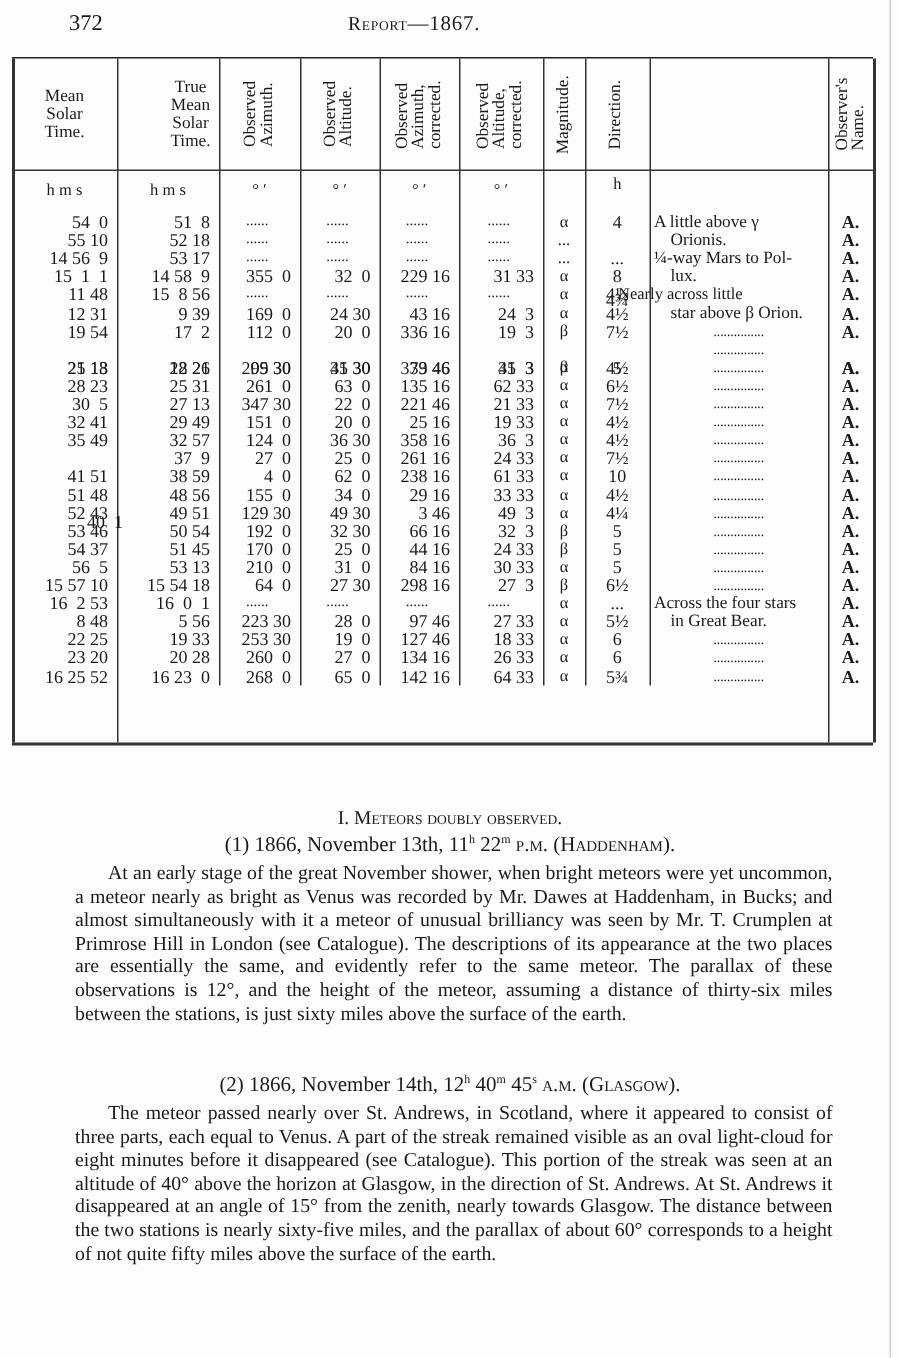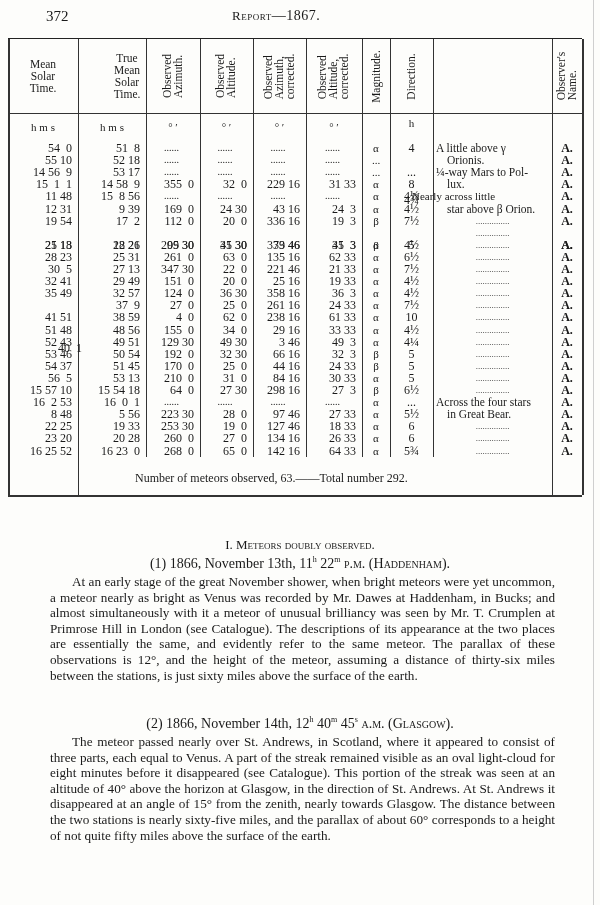--- a/index.html
+++ b/index.html
@@ -399,21 +399,20 @@
     <div class="note" style="left: 425px; top: 296.6px; width: 119px; text-align: center; font-size: 9px;">...............</div>
     <div class="note" style="left: 425px; top: 308.7px; width: 119px; text-align: center; font-size: 9px;">...............</div>
     <div class="note" style="left: 425px; top: 320.8px; width: 119px; text-align: center; font-size: 9px;">...............</div>
     <div class="note" style="left: 425px; top: 332.9px; width: 119px; text-align: center; font-size: 9px;">...............</div>
     <div class="note" style="left: 425px; top: 345px; width: 119px; text-align: center; font-size: 9px;">...............</div>
     <div class="note" style="left: 428px; top: 357.1px; width: 113px; text-align: left; font-size: 11.5px;">Across the four stars</div>
     <div class="note" style="left: 439px; top: 369.2px; width: 113px; text-align: left; font-size: 11.5px;">in Great Bear.</div>
     <div class="note" style="left: 425px; top: 381.3px; width: 119px; text-align: center; font-size: 9px;">...............</div>
     <div class="note" style="left: 425px; top: 393.4px; width: 119px; text-align: center; font-size: 9px;">...............</div>
     <div class="note" style="left: 425px; top: 405.5px; width: 119px; text-align: center; font-size: 9px;">...............</div>
-    <div class="footer-line" style="left: 127px;">Number of meteors observed, 63.——Total number 292.</div>
   </div>
 
 <div class="section-title">
   <span>I.</span>
   <span class="sc">Meteors doubly observed.</span>
 </div>
 
 <div class="sub" style="top:555px;">
   <span>(1) 1866, November 13th, 11</span><sup>h</sup><span> 22</span><sup>m</sup><span style="font-variant:small-caps"> p.m. (Haddenham).</span>
 </div>

